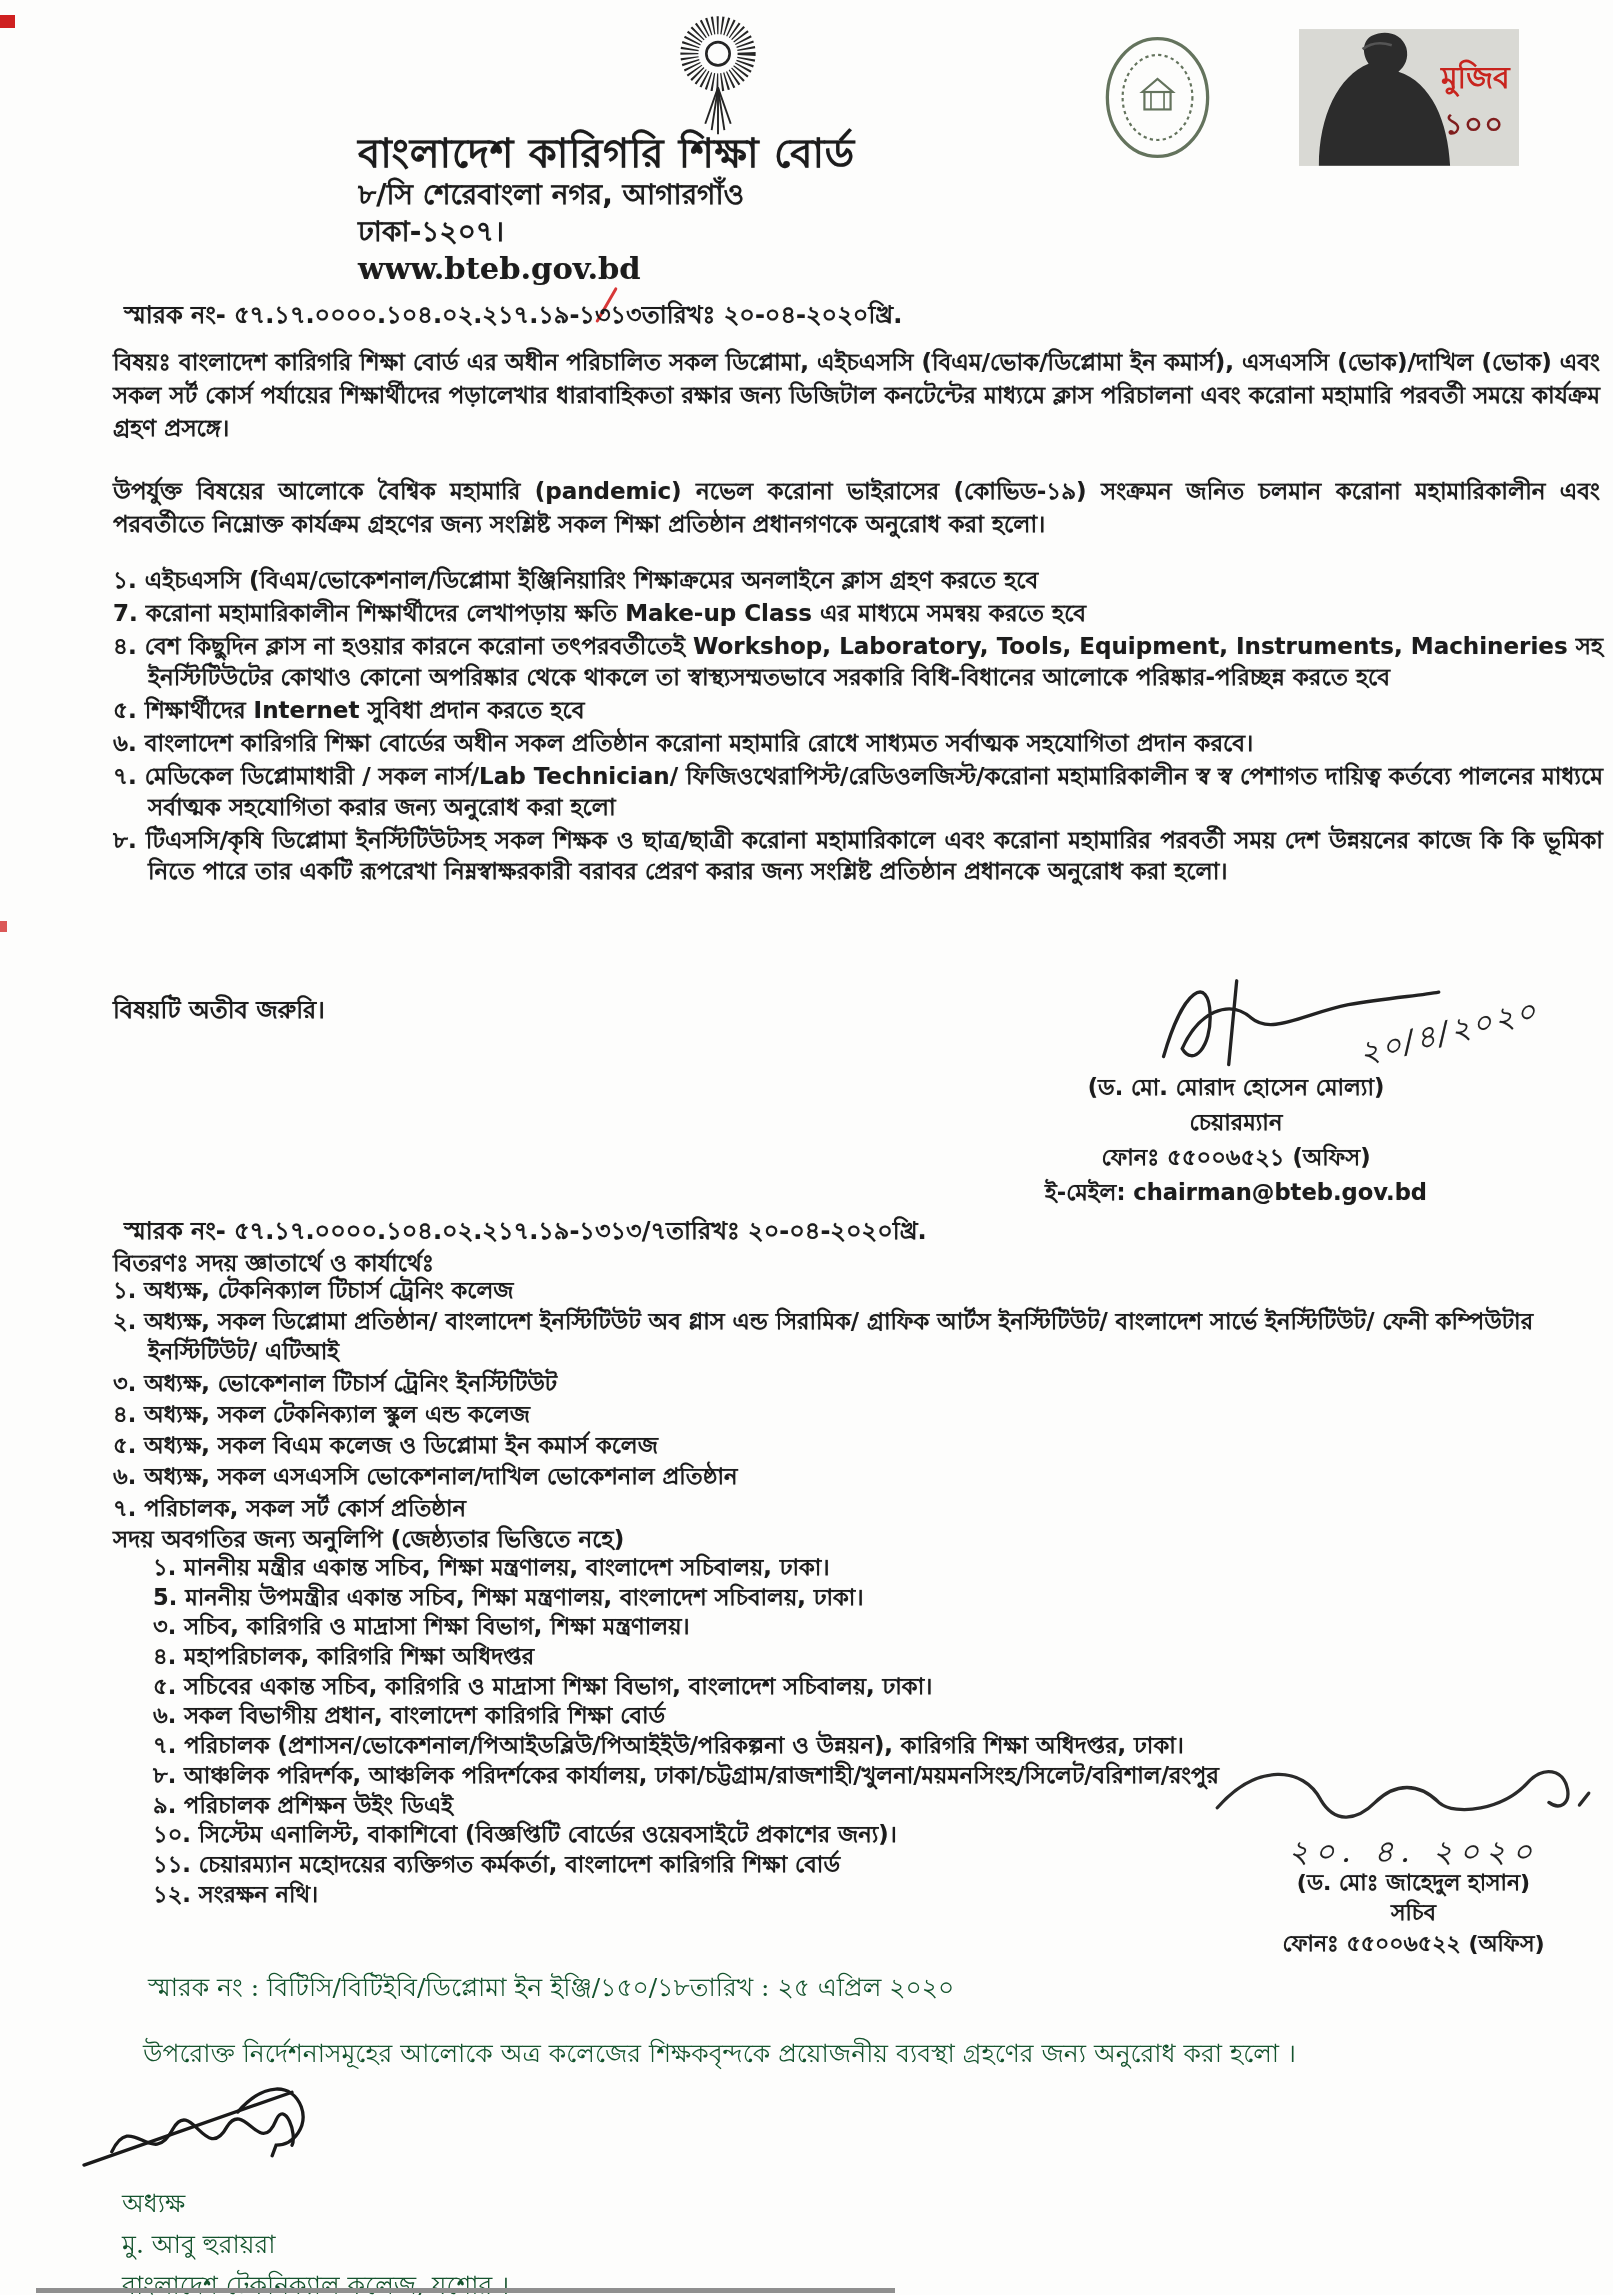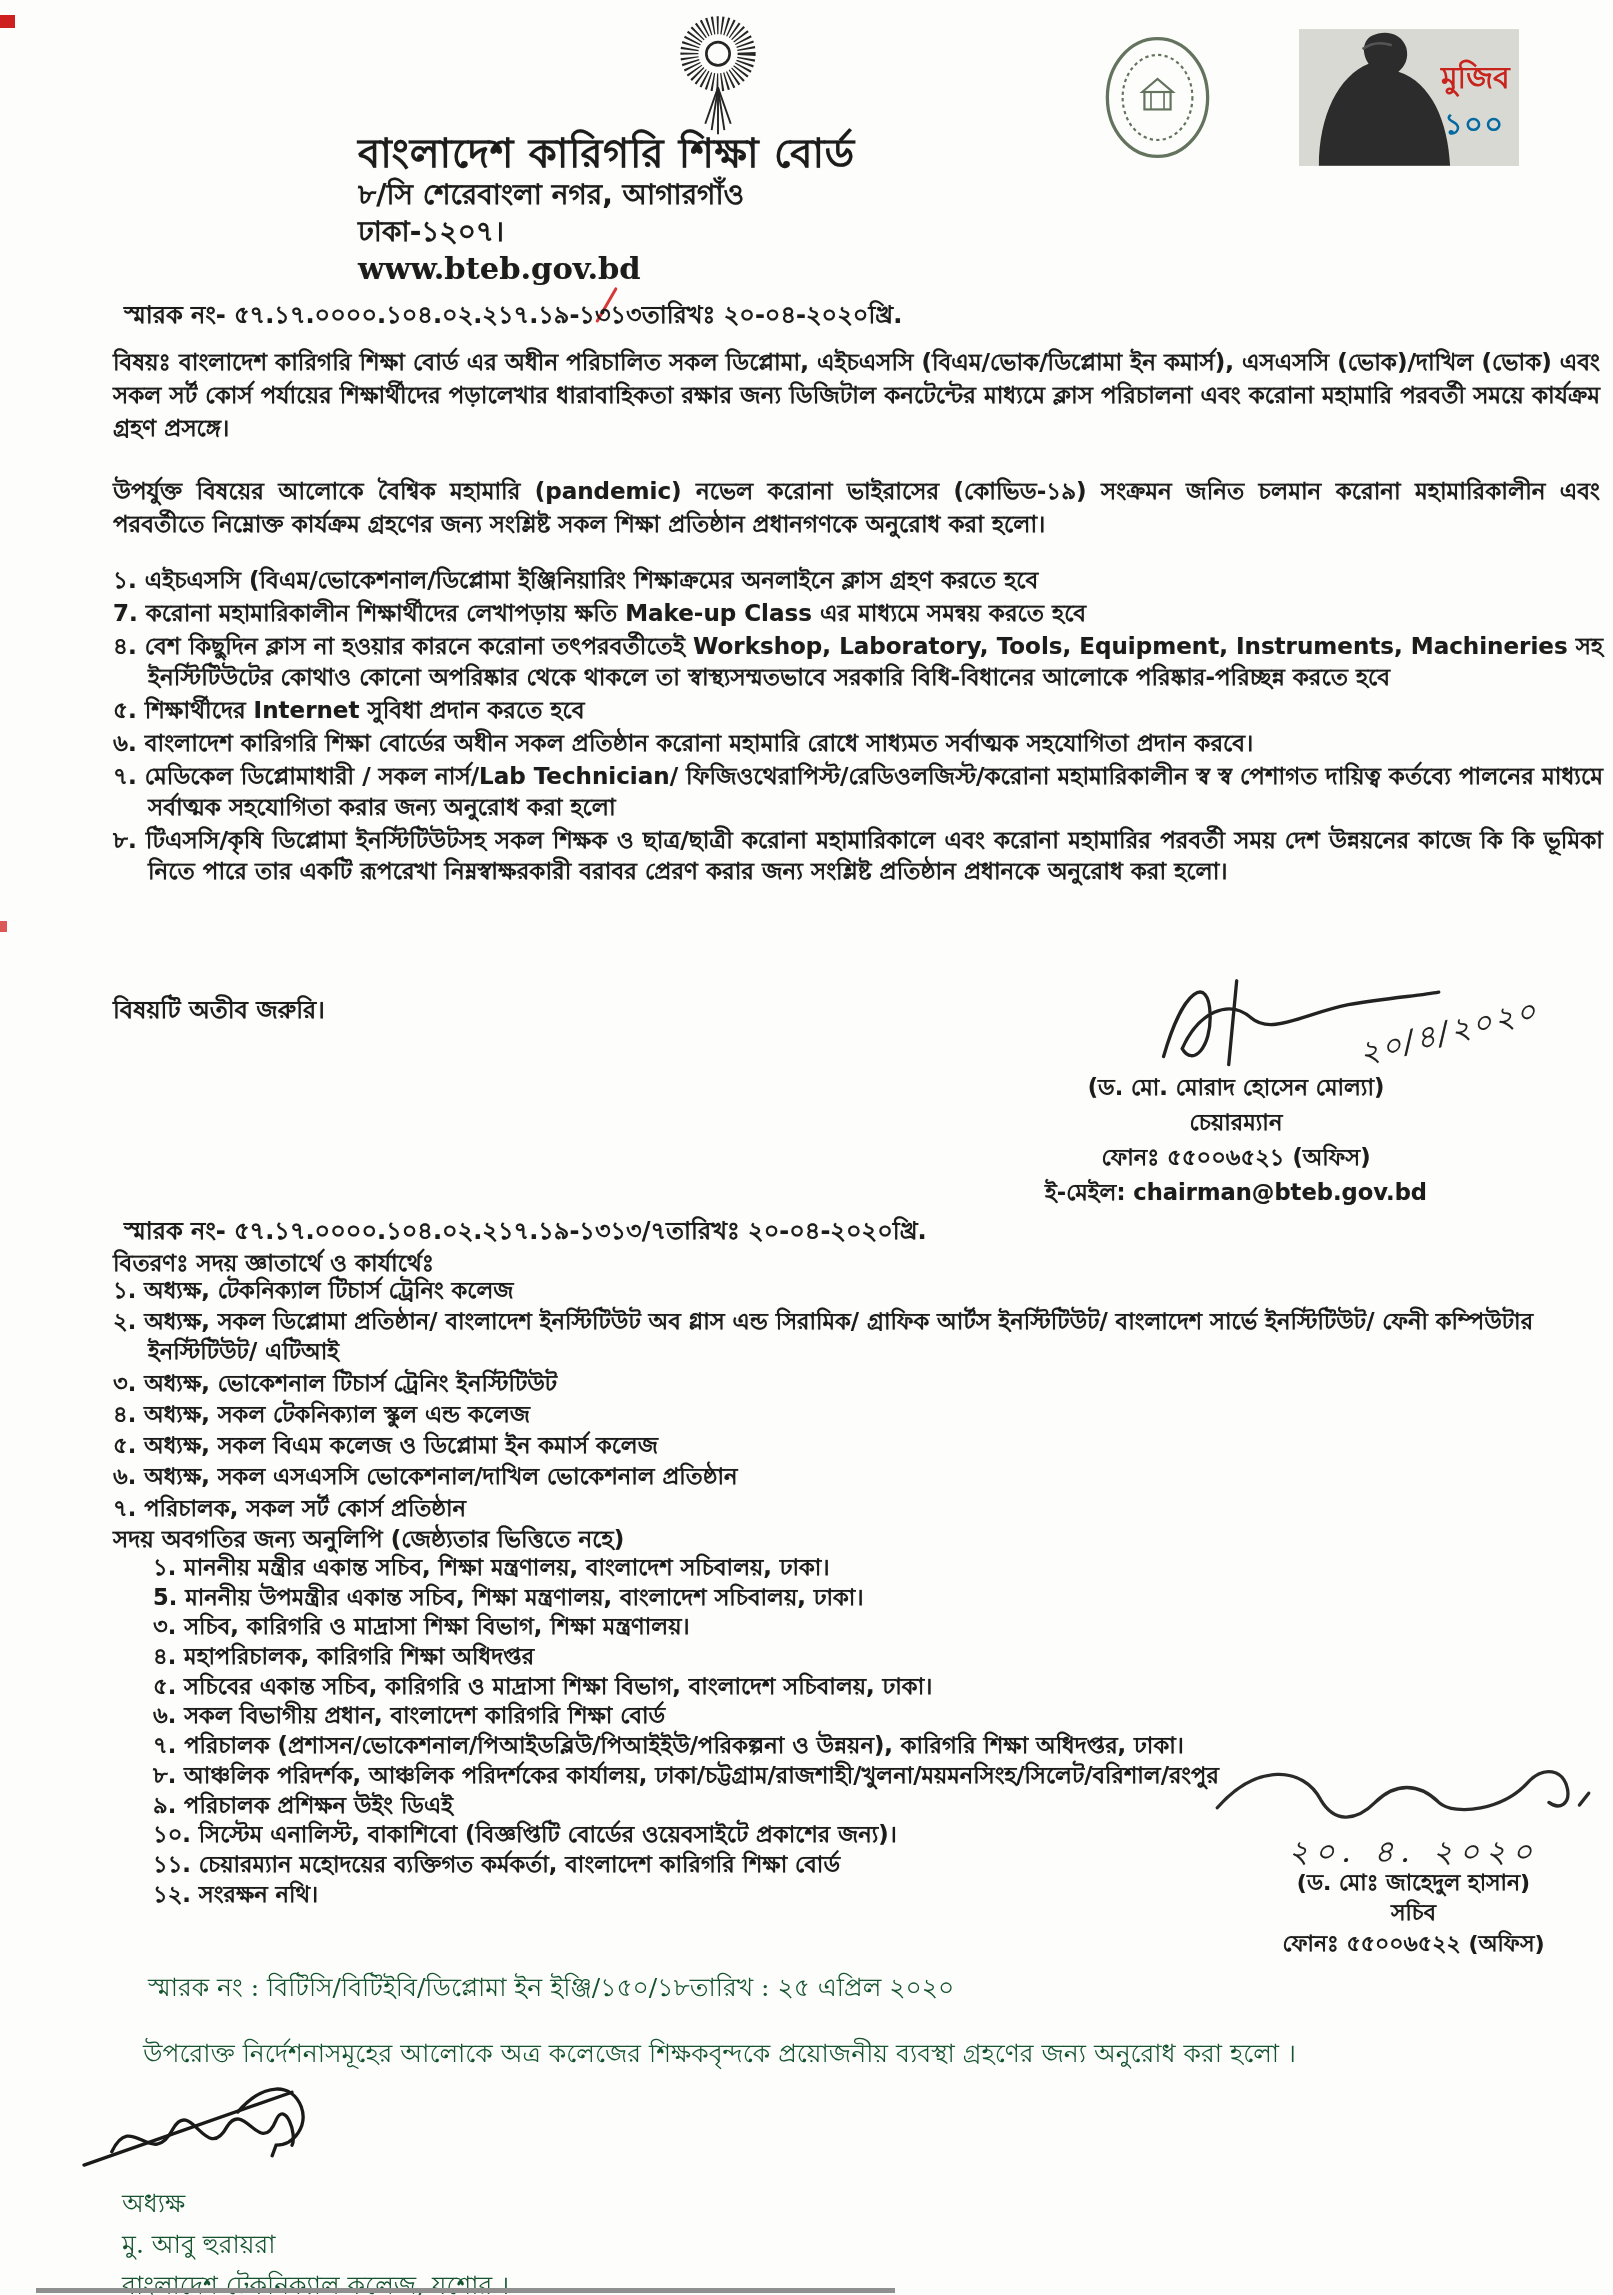--- a/index.html
+++ b/index.html
@@ -63,21 +63,21 @@
   .corner-red { left:0; top:14.6px; width:14.6px; height:13.3px; }
   .edge-red { left:0; top:921px; width:6.6px; height:10.6px; opacity:.75; }
   .bottom-scan-bar { left:36px; top:2288px; width:859px; height:5.3px; background:#8f8f8f; }
 
   
   .emblem { left:665px; top:9.3px; }
   .seal { left:1103px; top:35px; opacity:.85; }
   .mujib { left:1299px; top:29px; width:220px; height:137px; background:#e3e3df; overflow:hidden; }
   .mujib svg { position:absolute; left:0; top:0; }
   .mujib-t1 { position:absolute; right:9.3px; top:25px; color:#c8241e; font-size:30px; font-weight:700; }
-  .mujib-t2 { position:absolute; right:14.6px; top:72px; color:#0369a1; font-size:29px; font-weight:700; letter-spacing:1.3px; }
+  .mujib-t2 { position:absolute; right:14.6px; top:72px; color:#7f1d1d; font-size:29px; font-weight:700; letter-spacing:1.3px; }
 </style>
 </head>
 <body>
 
 <div class="page">
 
   <div class="abs red-mark corner-red"></div>
   <div class="abs red-mark edge-red"></div>
   <div class="abs red-slash"></div>
 

